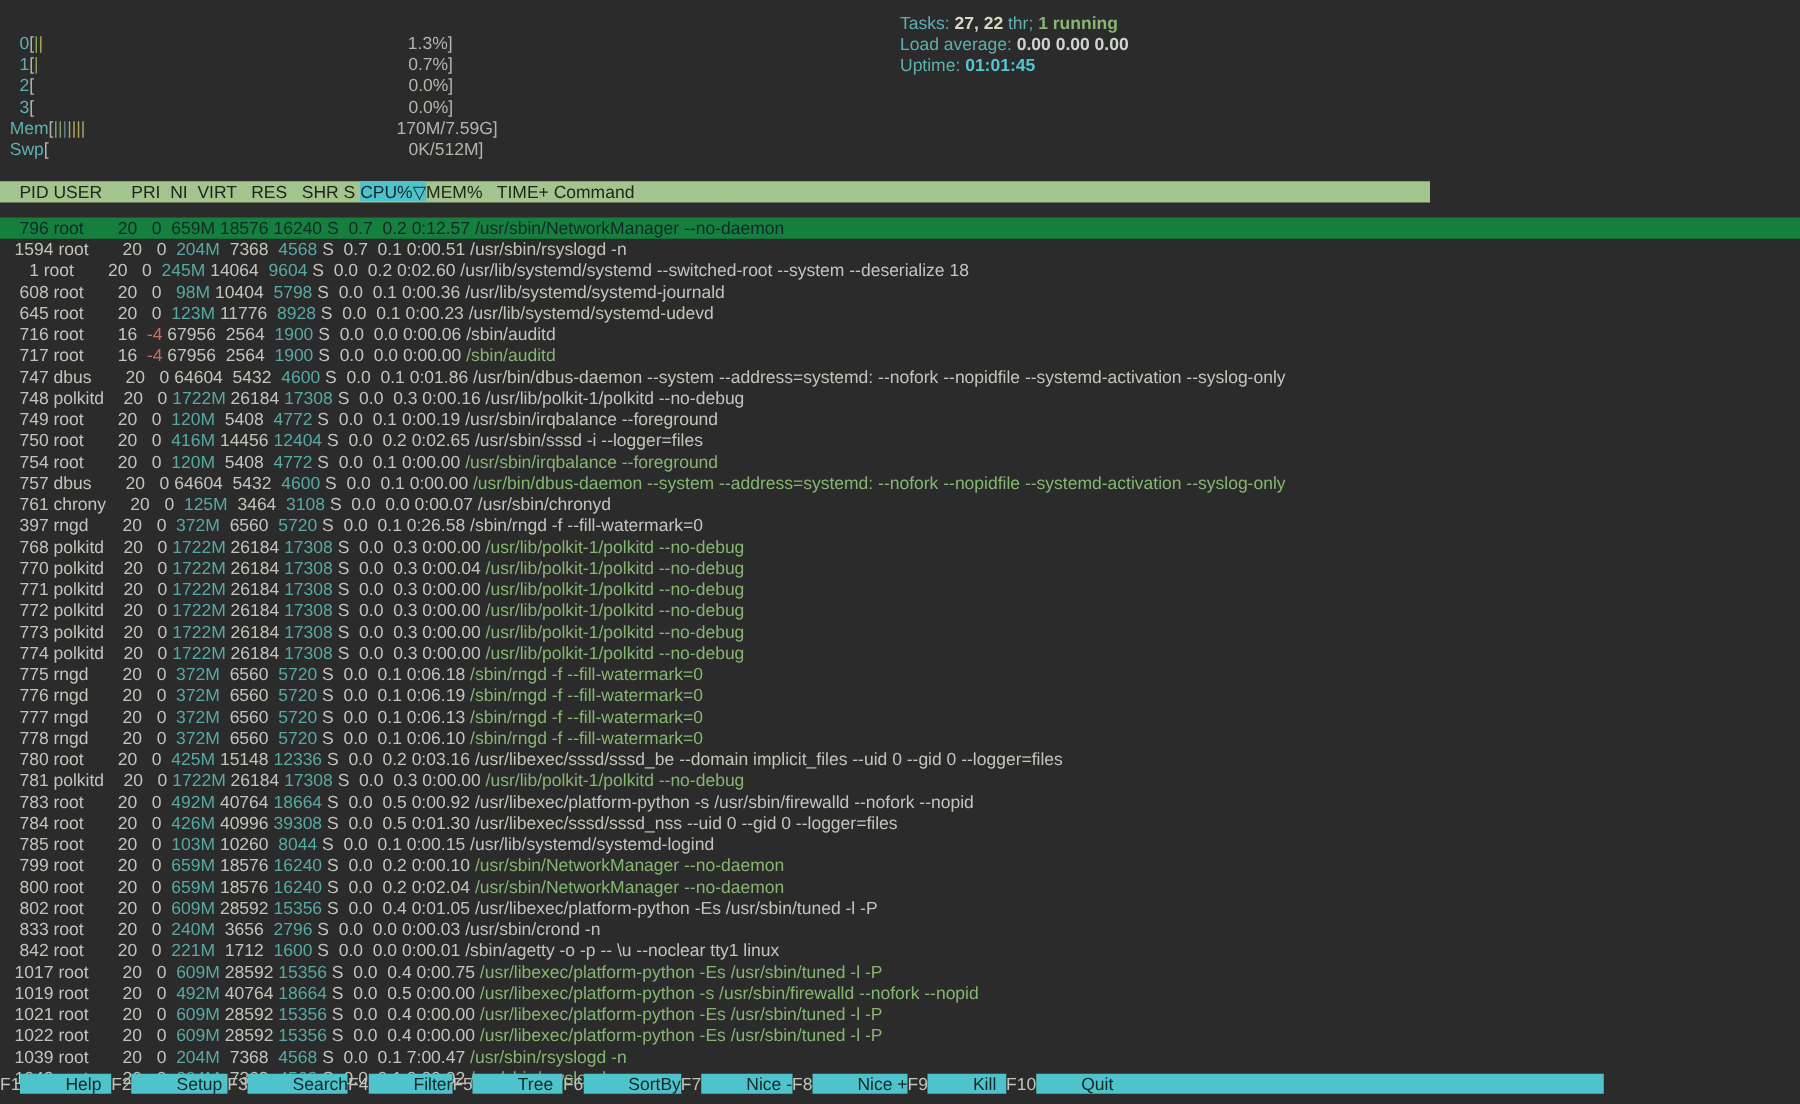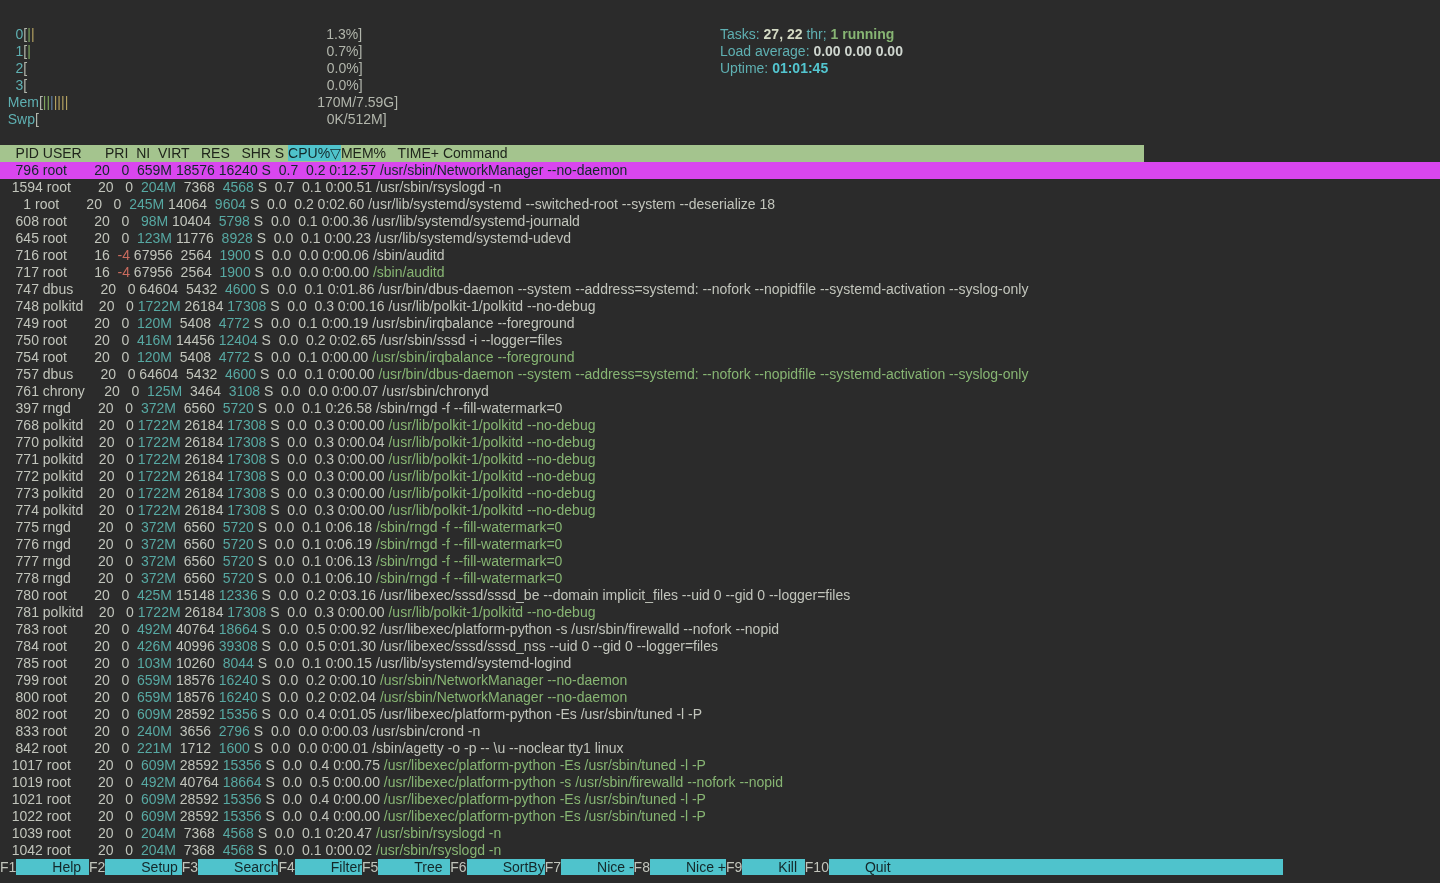--- a/index.html
+++ b/index.html
@@ -3,39 +3,39 @@
 <meta charset="utf-8">
 <style>
   html,body{margin:0;padding:0;background:#2b2b2b;}
   .terminal{
     position:relative;width:1440px;height:883px;background:#2b2b2b;overflow:hidden;
     font-family:Liberation Sans, sans-serif;font-size:14px;line-height:17px;
     color:#c2c5bc;cursor:default;
   }
   .tl{height:17px;white-space:pre;}
   #meters{position:absolute;left:0;top:26px;}
-  #stats{position:absolute;left:720px;top:26px;}
+  #stats{position:absolute;left:720px;top:10px;}
   #header-row{position:absolute;left:0;top:145px;width:1144px;background:#a4c48e;color:#20261c;}
   #rows{position:absolute;left:0;top:162px;width:1440px;}
   #fbar{position:absolute;left:0;top:859px;width:1440px;}
   .cy{color:#5fb0b2;}
   .grn{color:#87b573;}
   .teal{color:#57a9a3;}
   .red{color:#c96b5e;}
   .pale{color:#d4dac4;}
   .ld{color:#cfd6cf;}
   .upt{color:#53c6d0;font-weight:bold;}
   .b{font-weight:bold;}
   .bar-green{color:#7ea55e;}
   .bar-tan{color:#b4a261;}
   .bar-blue{color:#61809f;}
   .brk{color:#b2b6ac;}
   .sort-cell{background:#4fc3cc;color:#13282a;}
   .row{height:17px;white-space:pre;}
-  .sel{background:#d946ef;}
+  .sel{background:#15803d;margin-top:12px;}
   .sel span{color:#13282a !important;}
   .fkey-key{color:#c2c5bc;}
   .fkey-label{background:#4fc3cc;color:#13282a;padding-left:36px;}
 </style>
 </head>
 <body>
 
 <div class="terminal">
 
   <div id="meters">
@@ -88,19 +88,19 @@
       <div class="row"><span>    785</span><span> root     </span><span>  20</span><span>   0</span><span class="teal">  103M</span><span> 10260</span><span class="teal">  8044</span><span> S</span><span>  0.0</span><span>  0.1</span><span> 0:00.15</span><span> /usr/lib/systemd/systemd-logind</span></div>
       <div class="row"><span>    799</span><span> root     </span><span>  20</span><span>   0</span><span class="teal">  659M</span><span> 18576</span><span class="teal"> 16240</span><span> S</span><span>  0.0</span><span>  0.2</span><span> 0:00.10</span><span class="grn"> /usr/sbin/NetworkManager --no-daemon</span></div>
       <div class="row"><span>    800</span><span> root     </span><span>  20</span><span>   0</span><span class="teal">  659M</span><span> 18576</span><span class="teal"> 16240</span><span> S</span><span>  0.0</span><span>  0.2</span><span> 0:02.04</span><span class="grn"> /usr/sbin/NetworkManager --no-daemon</span></div>
       <div class="row"><span>    802</span><span> root     </span><span>  20</span><span>   0</span><span class="teal">  609M</span><span> 28592</span><span class="teal"> 15356</span><span> S</span><span>  0.0</span><span>  0.4</span><span> 0:01.05</span><span> /usr/libexec/platform-python -Es /usr/sbin/tuned -l -P</span></div>
       <div class="row"><span>    833</span><span> root     </span><span>  20</span><span>   0</span><span class="teal">  240M</span><span>  3656</span><span class="teal">  2796</span><span> S</span><span>  0.0</span><span>  0.0</span><span> 0:00.03</span><span> /usr/sbin/crond -n</span></div>
       <div class="row"><span>    842</span><span> root     </span><span>  20</span><span>   0</span><span class="teal">  221M</span><span>  1712</span><span class="teal">  1600</span><span> S</span><span>  0.0</span><span>  0.0</span><span> 0:00.01</span><span> /sbin/agetty -o -p -- \u --noclear tty1 linux</span></div>
       <div class="row"><span>   1017</span><span> root     </span><span>  20</span><span>   0</span><span class="teal">  609M</span><span> 28592</span><span class="teal"> 15356</span><span> S</span><span>  0.0</span><span>  0.4</span><span> 0:00.75</span><span class="grn"> /usr/libexec/platform-python -Es /usr/sbin/tuned -l -P</span></div>
       <div class="row"><span>   1019</span><span> root     </span><span>  20</span><span>   0</span><span class="teal">  492M</span><span> 40764</span><span class="teal"> 18664</span><span> S</span><span>  0.0</span><span>  0.5</span><span> 0:00.00</span><span class="grn"> /usr/libexec/platform-python -s /usr/sbin/firewalld --nofork --nopid</span></div>
       <div class="row"><span>   1021</span><span> root     </span><span>  20</span><span>   0</span><span class="teal">  609M</span><span> 28592</span><span class="teal"> 15356</span><span> S</span><span>  0.0</span><span>  0.4</span><span> 0:00.00</span><span class="grn"> /usr/libexec/platform-python -Es /usr/sbin/tuned -l -P</span></div>
       <div class="row"><span>   1022</span><span> root     </span><span>  20</span><span>   0</span><span class="teal">  609M</span><span> 28592</span><span class="teal"> 15356</span><span> S</span><span>  0.0</span><span>  0.4</span><span> 0:00.00</span><span class="grn"> /usr/libexec/platform-python -Es /usr/sbin/tuned -l -P</span></div>
-      <div class="row"><span>   1039</span><span> root     </span><span>  20</span><span>   0</span><span class="teal">  204M</span><span>  7368</span><span class="teal">  4568</span><span> S</span><span>  0.0</span><span>  0.1</span><span> 0:20.47</span><span class="grn"> /usr/sbin/rsyslogd -n</span></div>
+      <div class="row"><span>   1039</span><span> root     </span><span>  20</span><span>   0</span><span class="teal">  204M</span><span>  7368</span><span class="teal">  4568</span><span> S</span><span>  0.0</span><span>  0.1</span><span> 7:00.47</span><span class="grn"> /usr/sbin/rsyslogd -n</span></div>
       <div class="row"><span>   1042</span><span> root     </span><span>  20</span><span>   0</span><span class="teal">  204M</span><span>  7368</span><span class="teal">  4568</span><span> S</span><span>  0.0</span><span>  0.1</span><span> 0:00.02</span><span class="grn"> /usr/sbin/rsyslogd -n</span></div>
     </div>
 
   <div id="fbar" class="tl"><span><span class="fkey-key">F1</span><span class="fkey-label">Help  </span></span><span><span class="fkey-key">F2</span><span class="fkey-label">Setup </span></span><span><span class="fkey-key">F3</span><span class="fkey-label">Search</span></span><span><span class="fkey-key">F4</span><span class="fkey-label">Filter</span></span><span><span class="fkey-key">F5</span><span class="fkey-label">Tree  </span></span><span><span class="fkey-key">F6</span><span class="fkey-label">SortBy</span></span><span><span class="fkey-key">F7</span><span class="fkey-label">Nice -</span></span><span><span class="fkey-key">F8</span><span class="fkey-label">Nice +</span></span><span><span class="fkey-key">F9</span><span class="fkey-label">Kill  </span></span><span><span class="fkey-key">F10</span><span class="fkey-label">Quit                                                                                                     </span></span></div>
 
 </div>
 
 </body></html>

